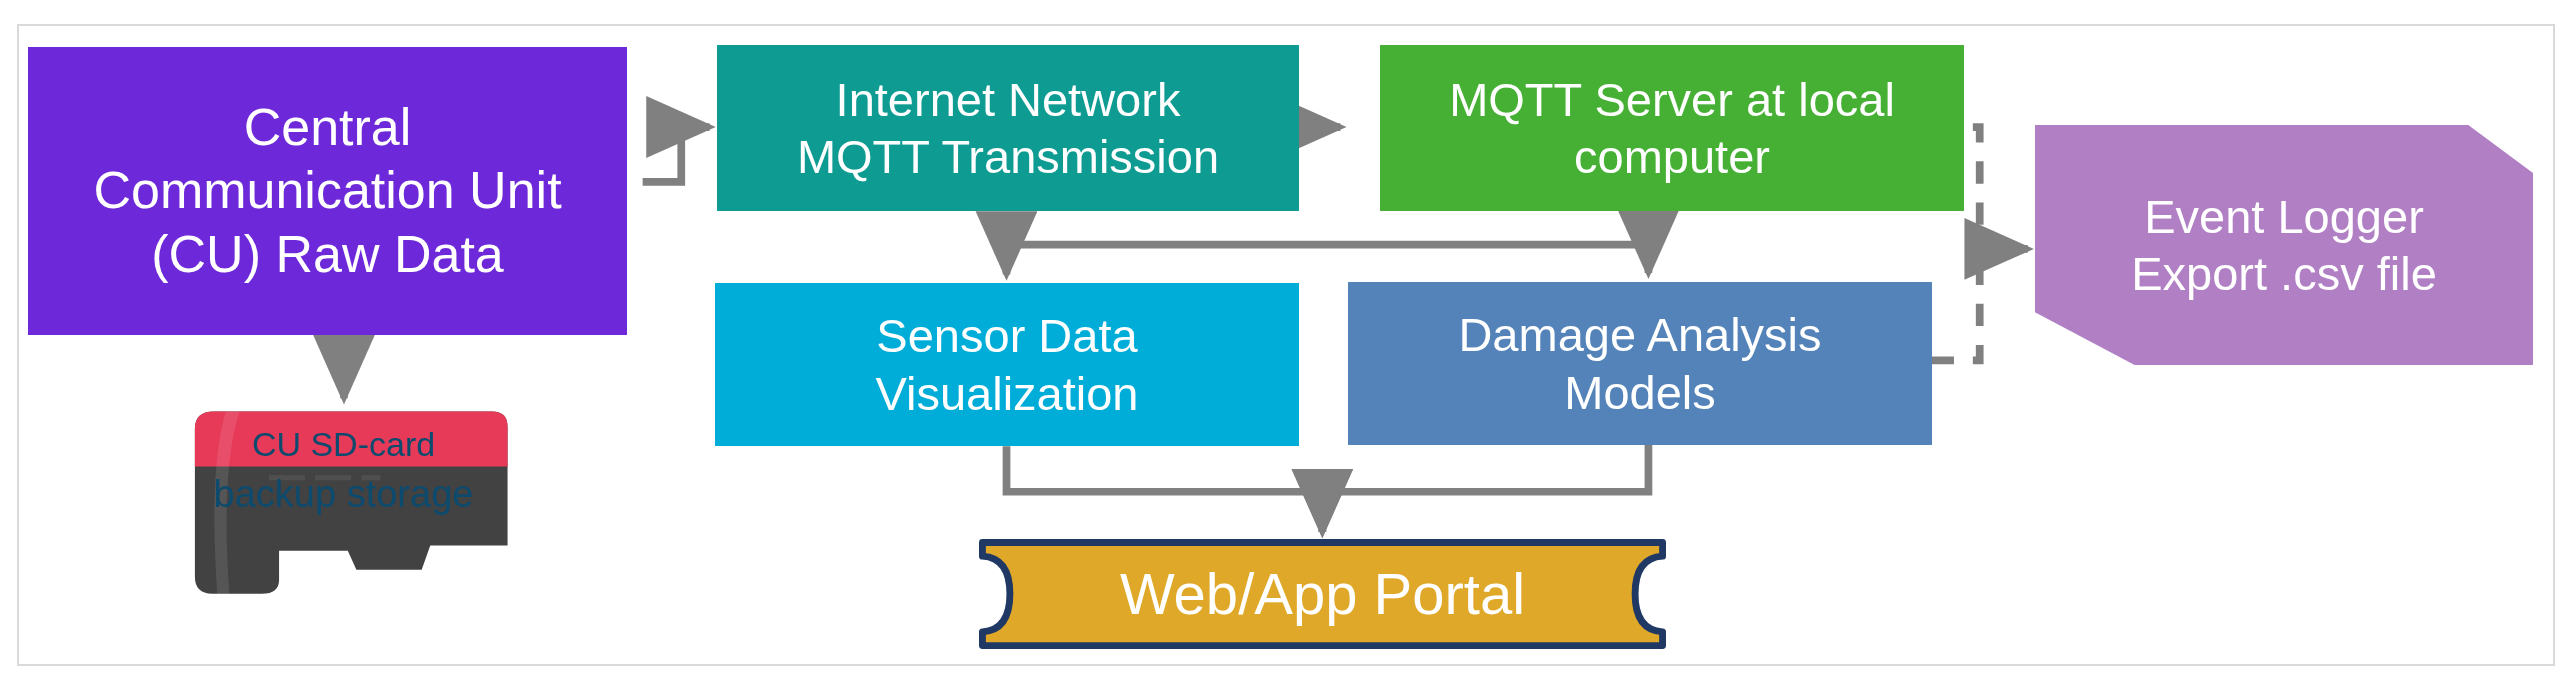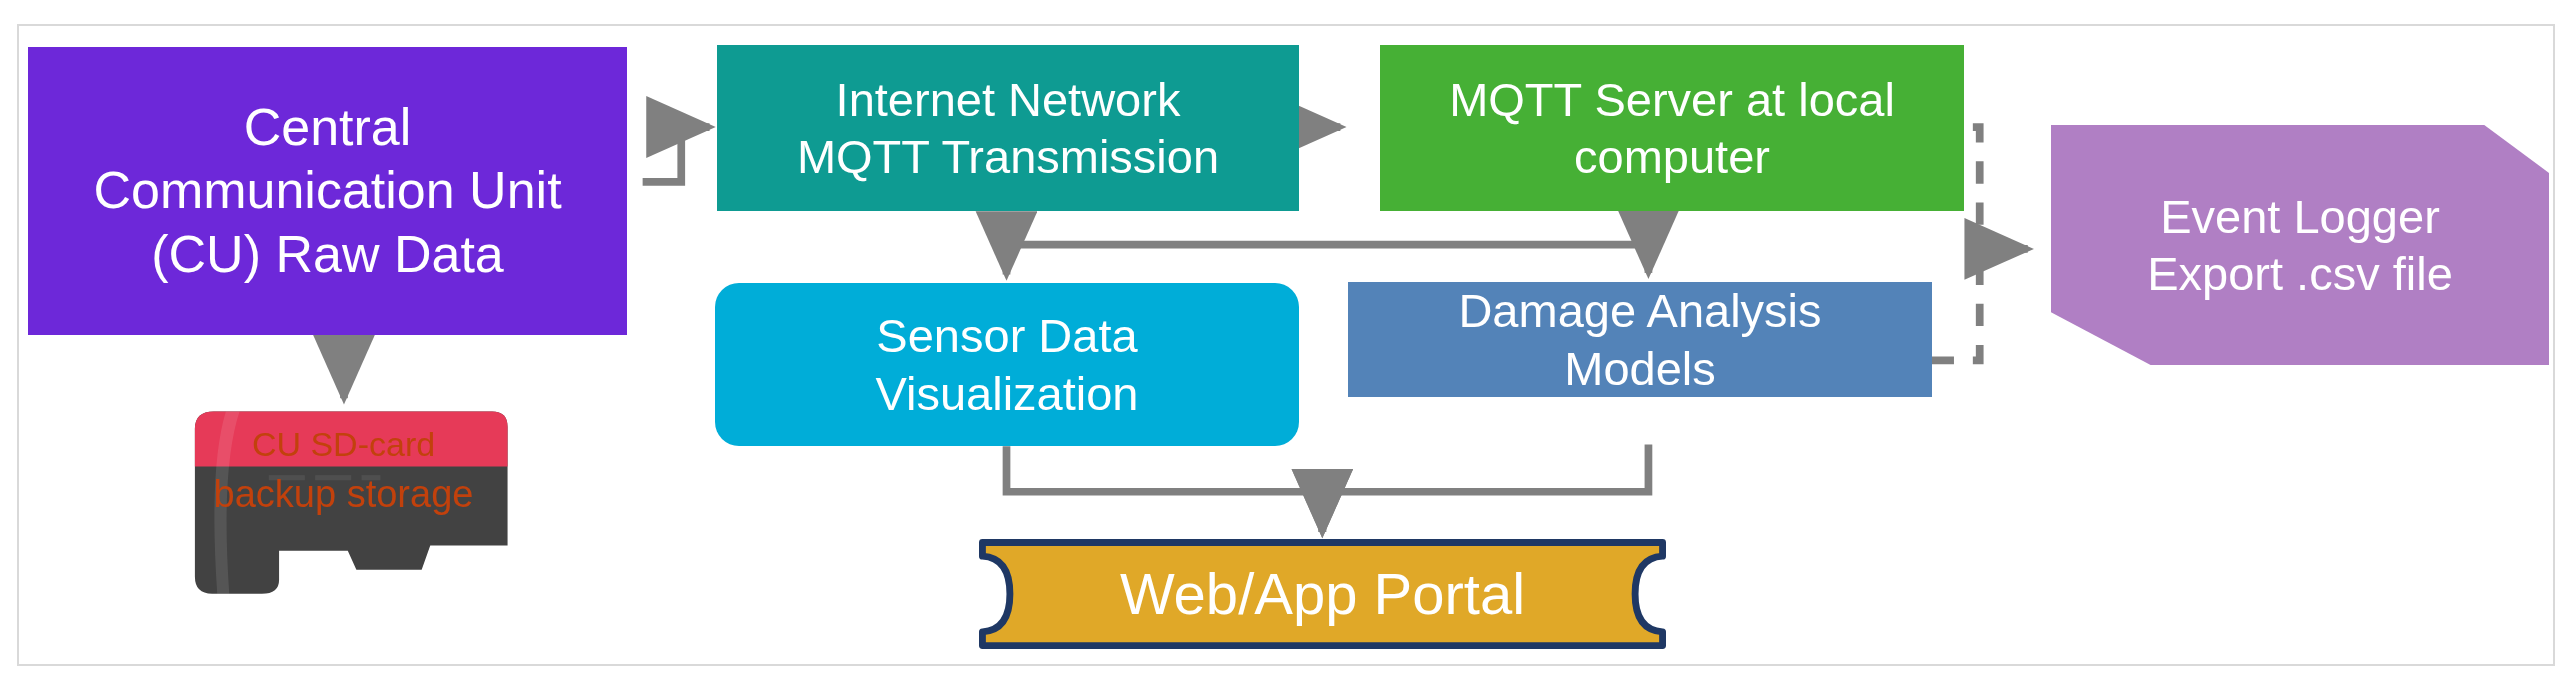--- a/index.html
+++ b/index.html
@@ -58,34 +58,32 @@
   }
   #node-mqtt {
     left: 1380px; top: 45px; width: 584px; height: 166px;
     background: #46B035;
     font-size: 47px;
   }
   #node-sensor {
     left: 715px; top: 283px; width: 584px; height: 163px;
     background: #00ADD8;
     font-size: 47px;
-    border-radius: 24px;
   }
   #node-damage {
-    left: 1348px; top: 282px; width: 584px; height: 115px;
+    left: 1348px; top: 282px; width: 584px; height: 163px;
     background: #5383B8;
     font-size: 47px;
   }
   
   #node-event {
     left: 2035px; top: 125px; width: 498px; height: 240px;
     background: #B07FC4;
     font-size: 47px;
     clip-path: polygon(0% 0%, 87% 0%, 100% 20%, 100% 100%, 20% 100%, 0% 78%);
-    margin-left: 16px;
   }
   
   #node-portal {
     left: 979px; top: 539px; width: 687px; height: 110px;
     font-size: 58px;
     background: transparent;
   }
   #node-portal .plaque-svg {
     position: absolute;
     left: 0; top: 0;
@@ -100,21 +98,21 @@
   #node-sdcard {
     position: absolute;
     left: 176px; top: 408px; width: 335px; height: 191px;
   }
   #node-sdcard svg { display: block; width: 100%; height: 100%; }
   #node-sdcard .sd-top-text,
   #node-sdcard .sd-bot-text {
     position: absolute;
     left: 0; width: 100%;
     text-align: center;
-    color: #c2410c;
+    color: #0c4a6e;
     font-size: 34px;
     white-space: nowrap;
   }
   #node-sdcard .sd-top-text { top: 17px; }
   #node-sdcard .sd-bot-text { top: 65px; font-size: 38px; text-align: center; }
 
   
   #connectors {
     position: absolute;
     left: 0; top: 0;

